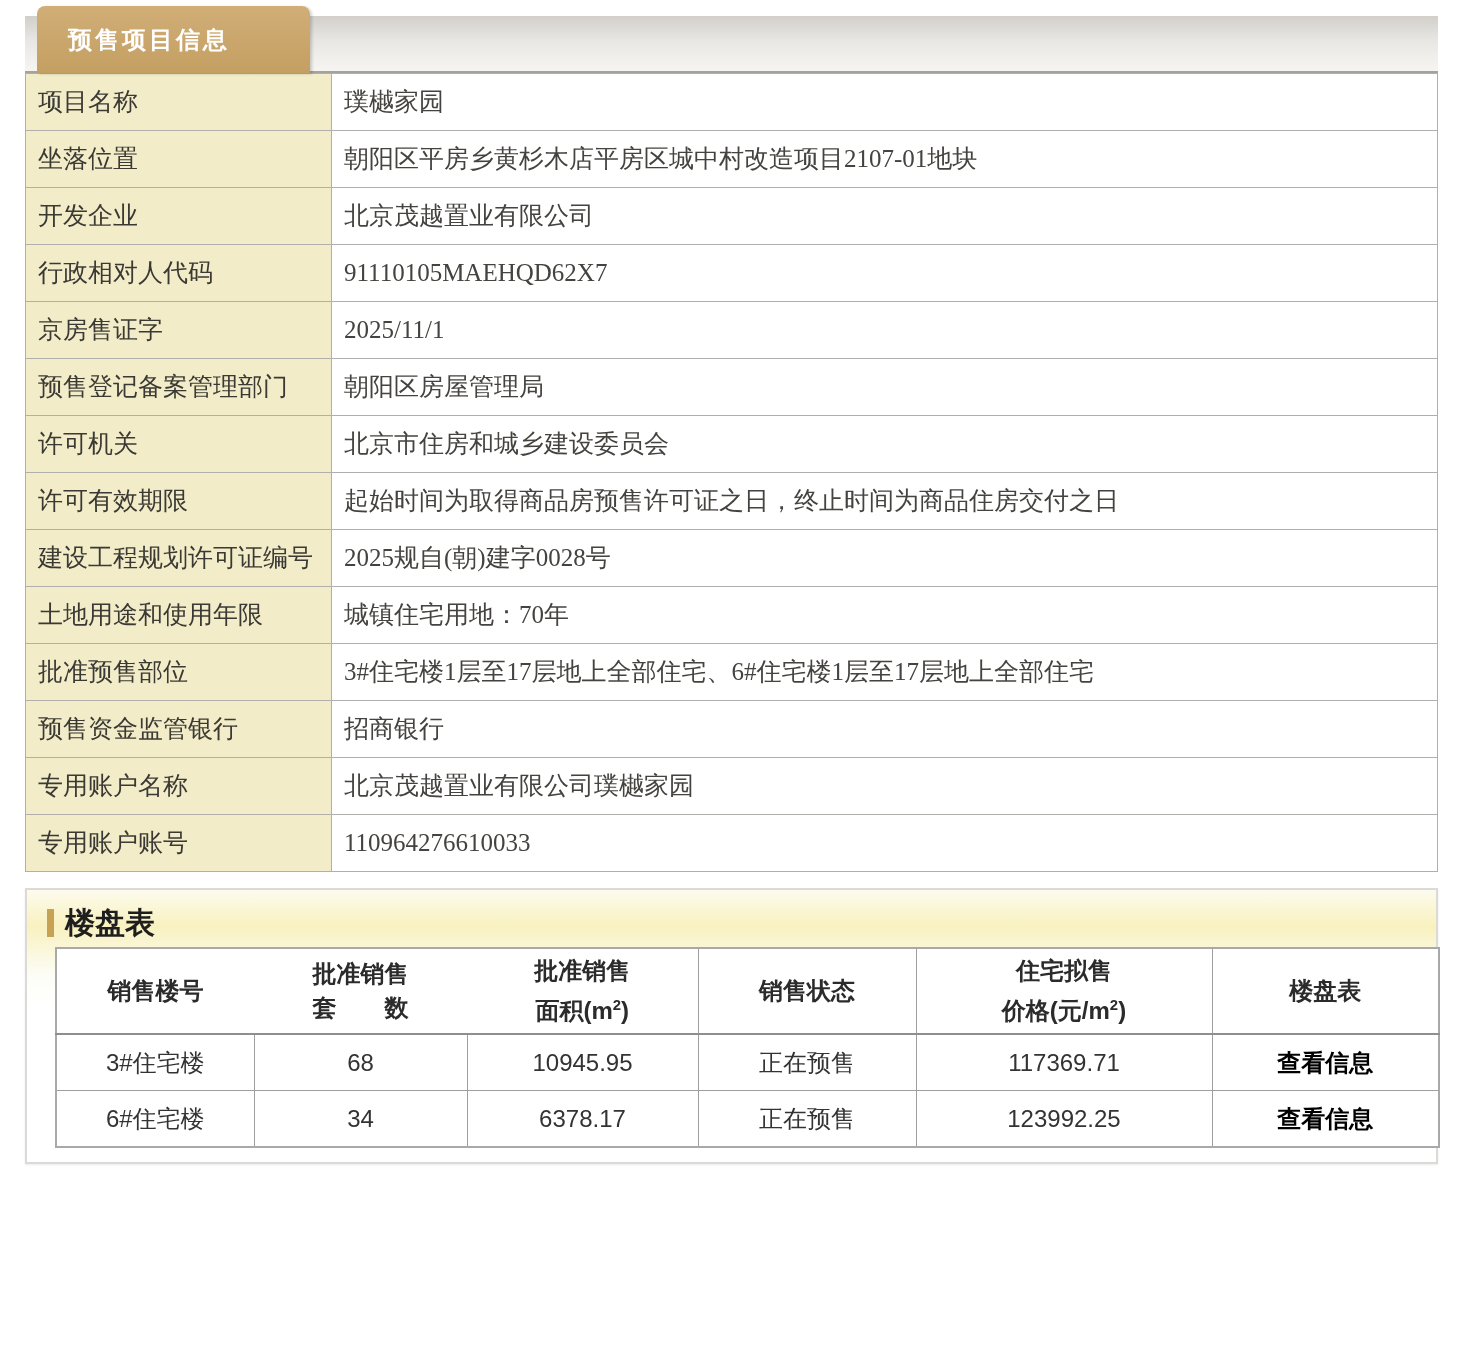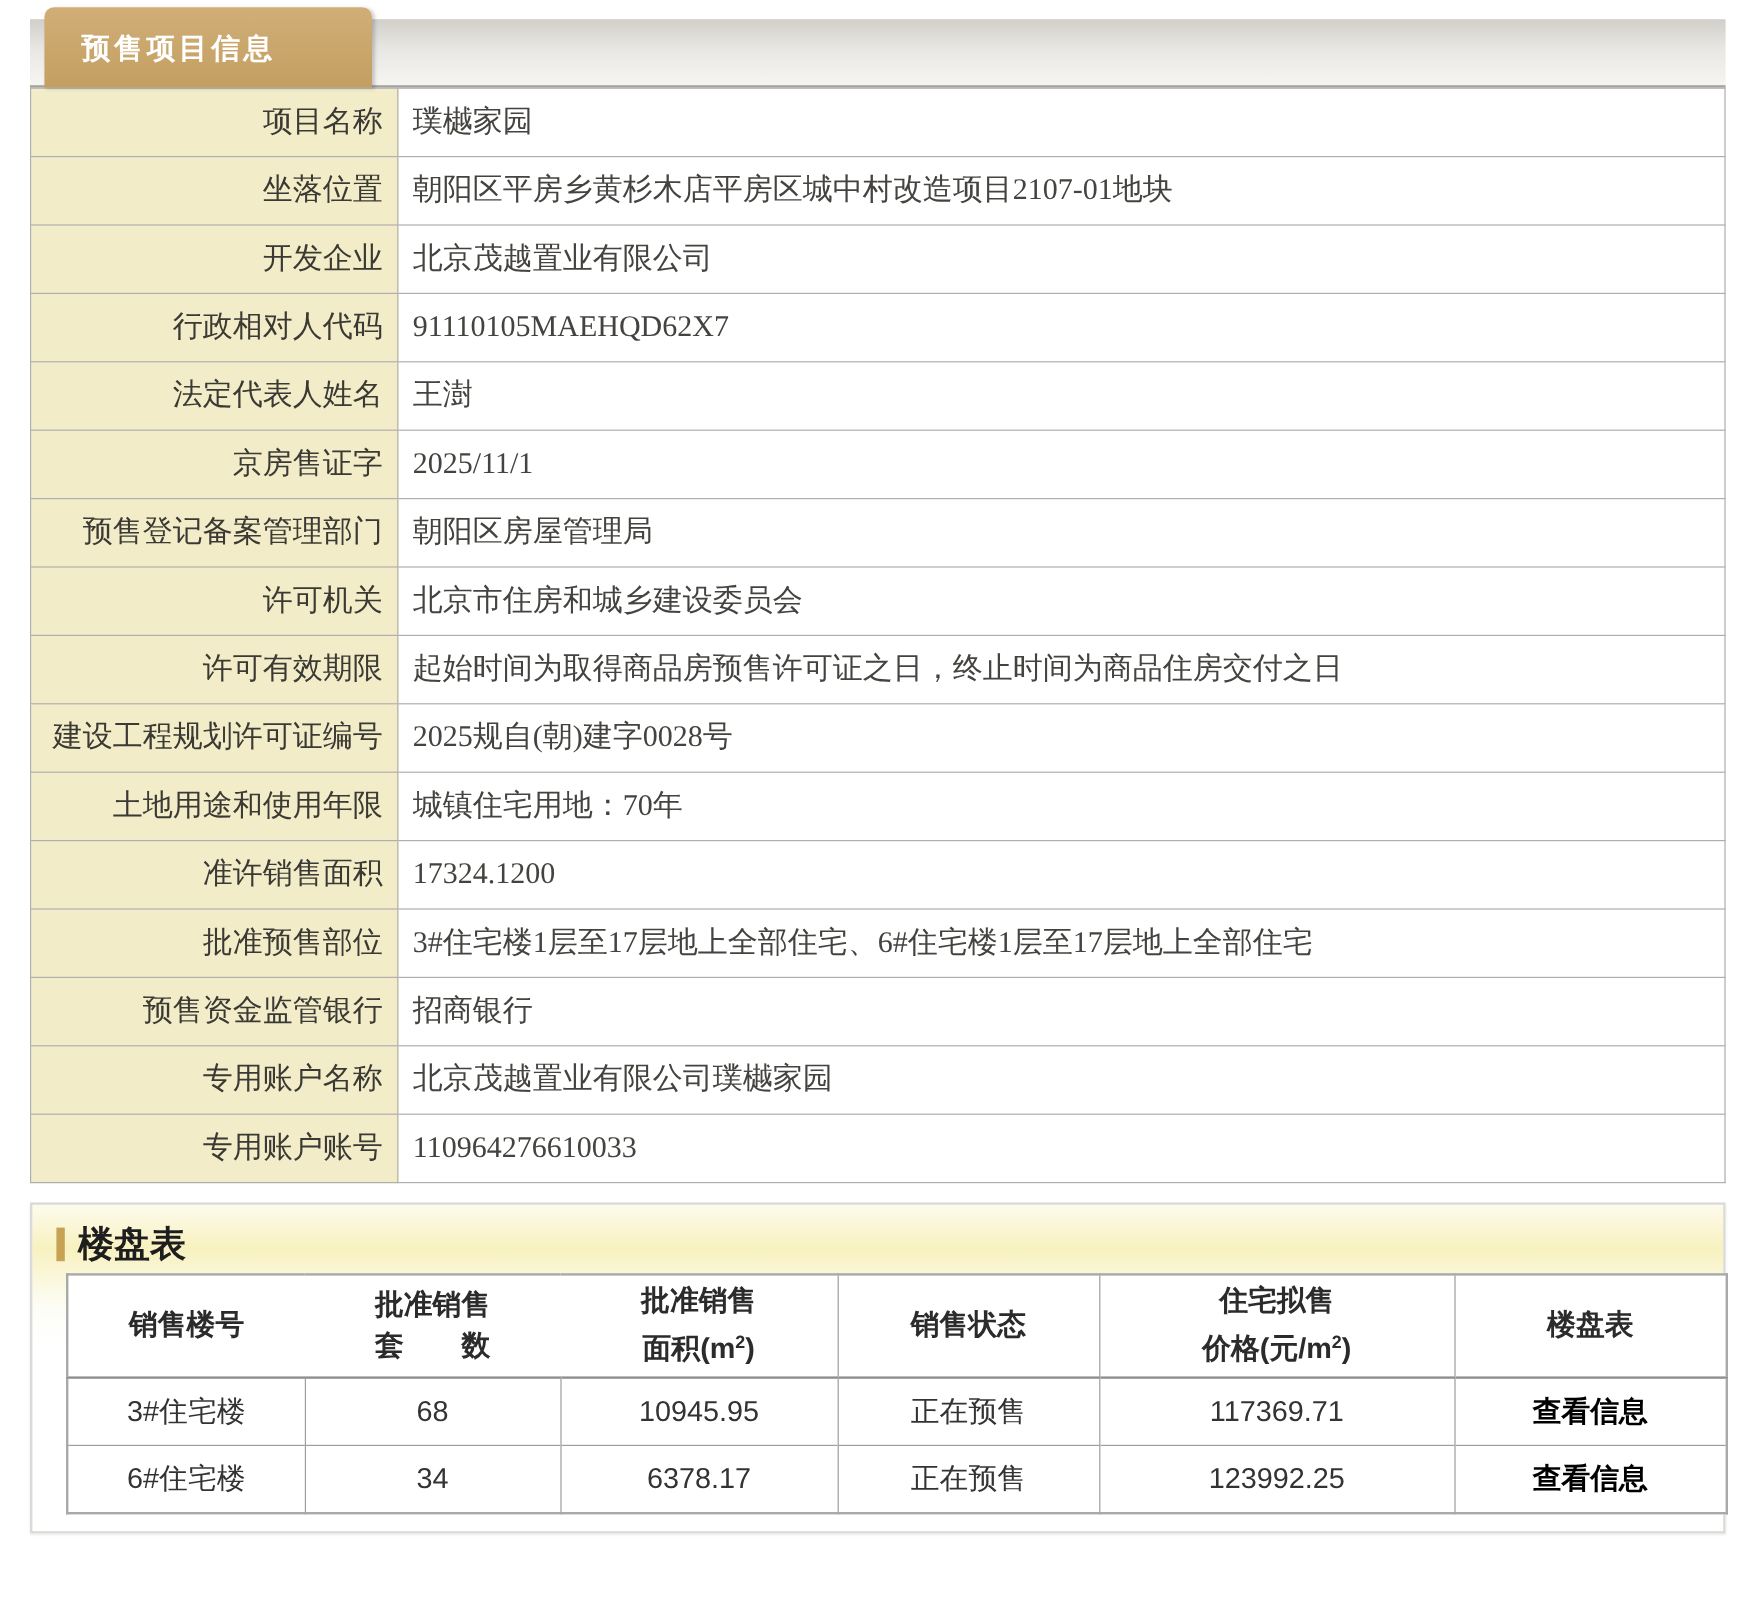--- a/index.html
+++ b/index.html
@@ -19,21 +19,21 @@
        color:#ffffff;font-size:24px;font-weight:bold;letter-spacing:3px;
        box-shadow:2px 1px 3px rgba(0,0,0,0.18);}
 
   
   table.itable{width:1413px;border-collapse:collapse;table-layout:fixed;
        font-family:"Liberation Serif","DejaVu Serif",serif;
        font-size:25px;color:#3d3c38;background:#fff;
        border:1px solid #a19f9b;}
   table.itable td{border:1px solid #b1afab;padding:13px 12px;line-height:30px;
        vertical-align:middle;word-break:break-all;}
-  td.lbl{width:281px;background:#f2ecc9;color:#3a3933;text-align:right;}
+  td.lbl{width:281px;background:#f2ecc9;color:#3a3933;}
   td.val{color:#44433f;}
   .inline-link{cursor:pointer;}
 
   
   .panel{margin-top:16px;width:1409px;border:2px solid #dbdad6;
          background:linear-gradient(180deg,#fdfbee 0px,#f8f1bf 36px,#fdfdf7 86px,#ffffff 120px);
          padding:16px 0 14px 0;box-shadow:0 1px 2px rgba(0,0,0,0.08);}
   .ptitle{display:flex;align-items:center;margin-left:20px;height:34px;}
   .bar{width:7px;height:28px;background:#c8a254;margin-right:11px;}
   .ptitle-text{font-size:30px;font-weight:bold;color:#1e1e1e;}
@@ -75,24 +75,20 @@
       </tr>
       <tr>
         <td class="lbl">开发企业</td>
         <td class="val">北京茂越置业有限公司</td>
       </tr>
       <tr>
         <td class="lbl">行政相对人代码</td>
         <td class="val">91110105MAEHQD62X7</td>
       </tr>
       <tr>
-        <td class="lbl">法定代表人姓名</td>
-        <td class="val">王澍</td>
-      </tr>
-      <tr>
         <td class="lbl">京房售证字</td>
         <td class="val">2025/11/1</td>
       </tr>
       <tr>
         <td class="lbl">预售登记备案管理部门</td>
         <td class="val">朝阳区房屋管理局</td>
       </tr>
       <tr>
         <td class="lbl">许可机关</td>
         <td class="val">北京市住房和城乡建设委员会</td>
@@ -101,24 +97,20 @@
         <td class="lbl">许可有效期限</td>
         <td class="val">起始时间为取得商品房预售许可证之日，终止时间为商品住房交付之日</td>
       </tr>
       <tr>
         <td class="lbl">建设工程规划许可证编号</td>
         <td class="val">2025规自(朝)建字0028号</td>
       </tr>
       <tr>
         <td class="lbl">土地用途和使用年限</td>
         <td class="val">城镇住宅用地：70年</td>
-      </tr>
-      <tr>
-        <td class="lbl">准许销售面积</td>
-        <td class="val">17324.1200</td>
       </tr>
       <tr>
         <td class="lbl">批准预售部位</td>
         <td class="val">3#住宅楼1层至17层地上全部住宅、6#住宅楼1层至17层地上全部住宅</td>
       </tr>
       <tr>
         <td class="lbl">预售资金监管银行</td>
         <td class="val">招商银行</td>
       </tr>
       <tr>

